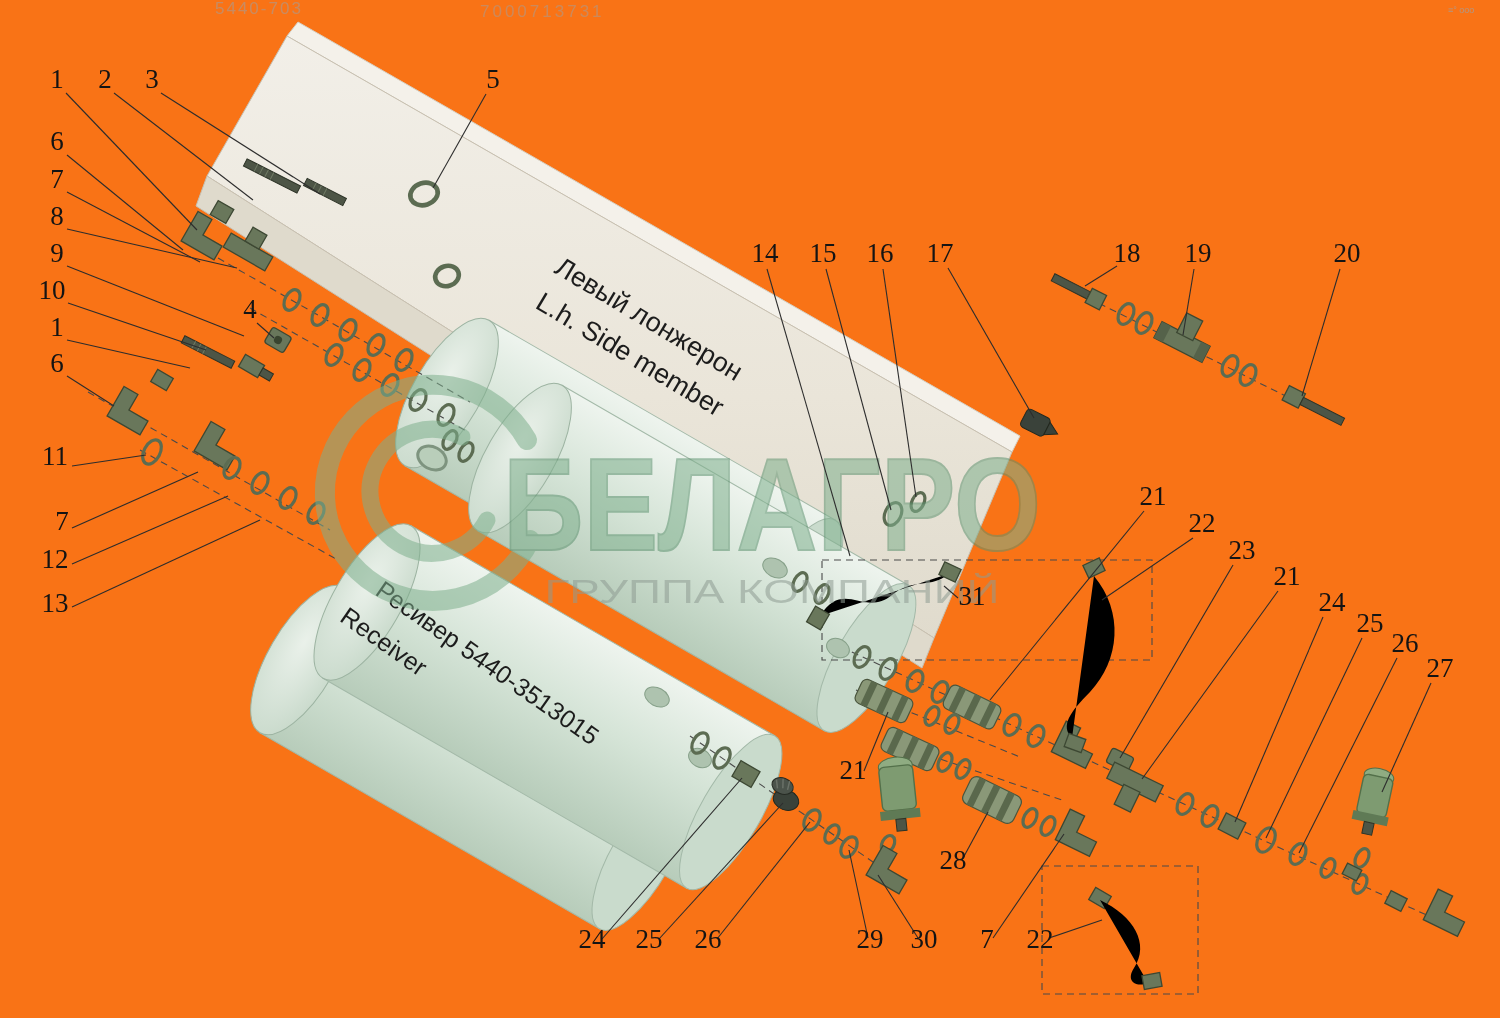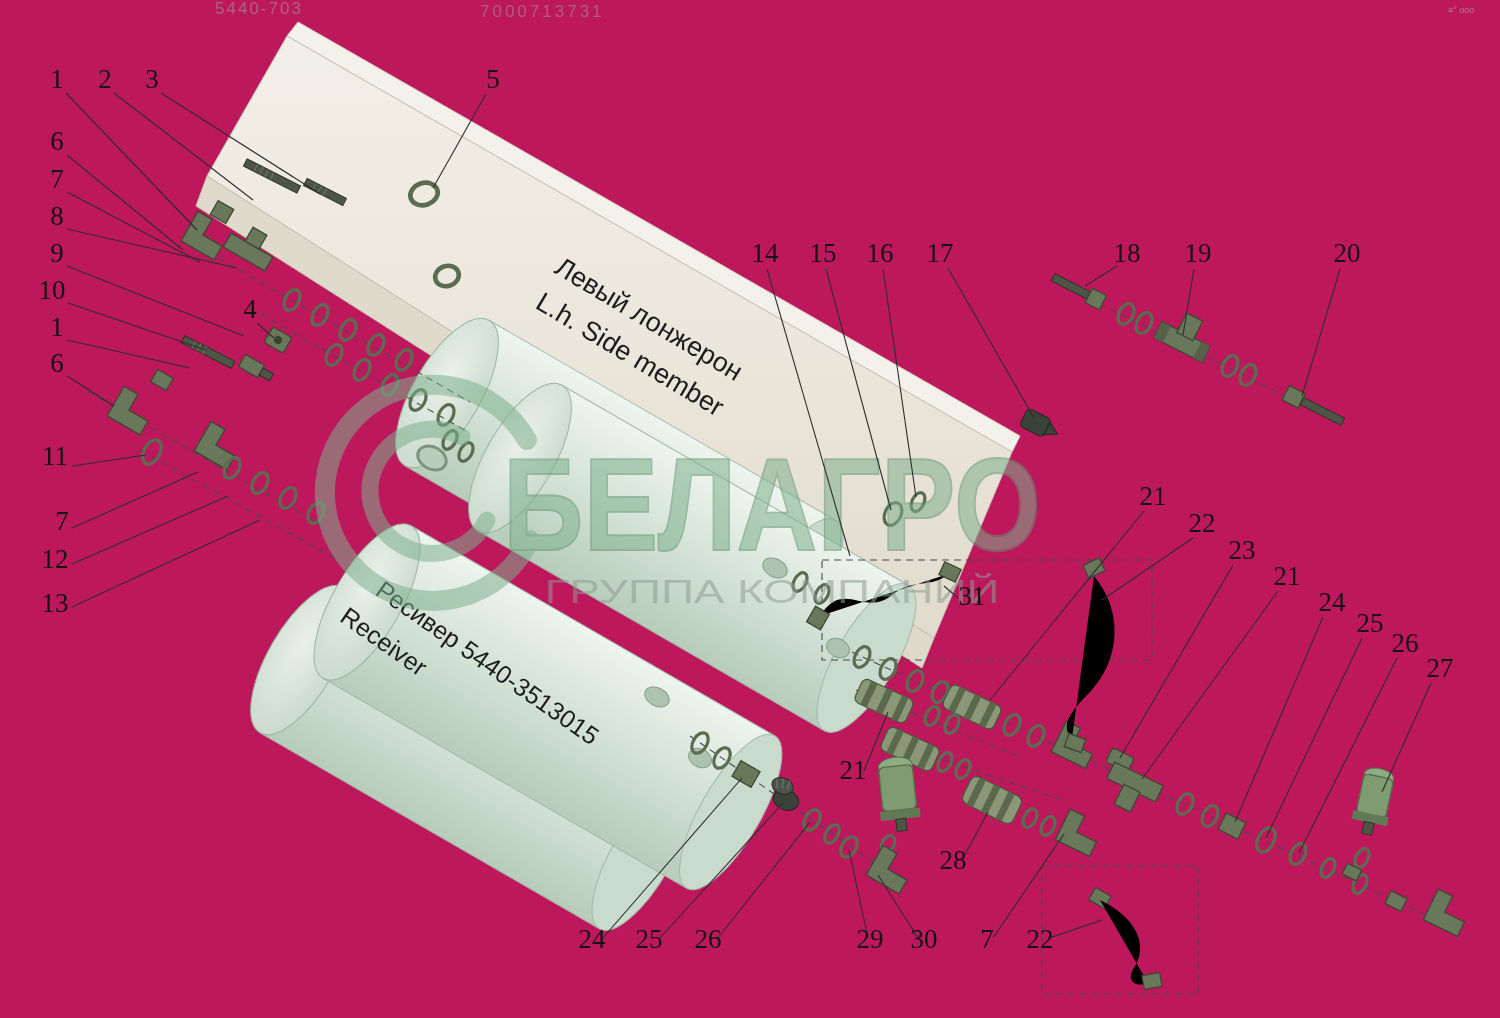--- a/index.html
+++ b/index.html
@@ -1,17 +1,17 @@
 <!DOCTYPE html>
 <html><head>
 <meta charset="utf-8">
 <title>Diagram</title>
 <style>
   html,body{margin:0;padding:0;background:#fff;}
-  .stage{width:1500px;height:1018px;position:relative;background:#be185d;overflow:hidden;}
+  .stage{width:1500px;height:1018px;position:relative;background:#f97316;overflow:hidden;}
   svg{display:block;}
   .ring{fill:none;stroke:#5c6c52;stroke-width:3.2;}
   .ringB{fill:none;stroke:#5c6c52;stroke-width:4.6;}
   .olive{fill:#69775b;stroke:#3d4833;stroke-width:1.3;}
   .oliveL{fill:#8a9878;stroke:#4a553d;stroke-width:1.2;}
   .darkp{fill:#3a423a;stroke:#22281f;stroke-width:1;}
   .rod{fill:#4d5546;stroke:#2d3327;stroke-width:1;}
   .sensor{fill:#7e9b71;stroke:#53704a;stroke-width:1.4;}
   .boss{fill:#aec3af;stroke:#86a089;stroke-width:1;}
   .leader{stroke:#2d2d2d;stroke-width:1.1;fill:none;}

